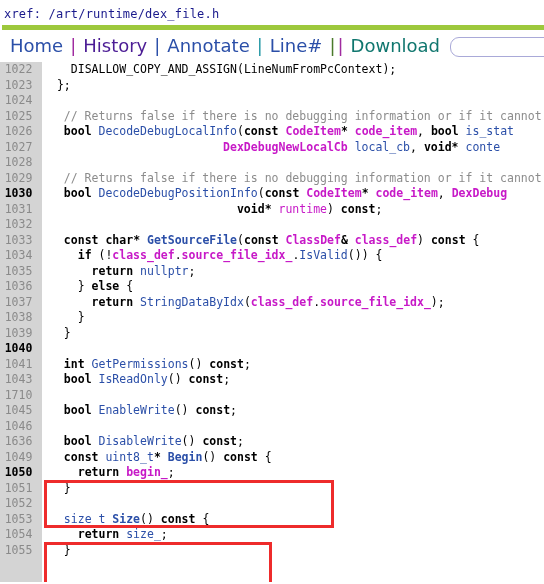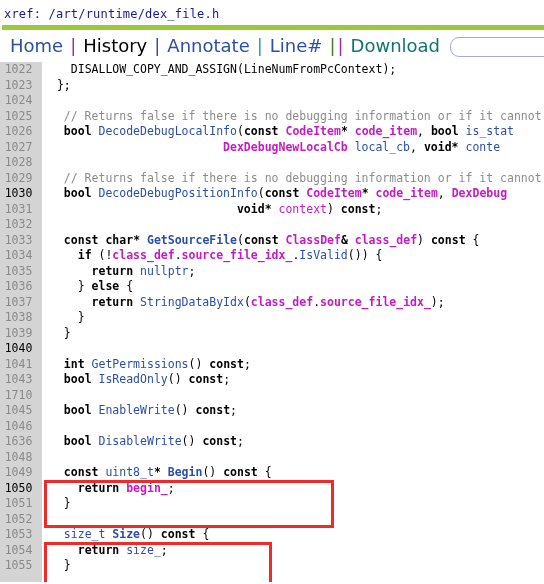--- a/index.html
+++ b/index.html
@@ -97,21 +97,21 @@
     text-align: center;
     padding-right: 5px;
     color: #8a8a8a;
     background: #d4d4d4;
     font-family: "DejaVu Sans Mono", monospace;
     font-size: 11.5px;
     line-height: 15.5px;
     user-select: none;
     cursor: pointer;
   }
-  .lnum.hl { color: #000000; font-weight: normal; }
+  .lnum.hl { color: #000000; font-weight: bold; }
   .ltext {
     padding-left: 8px;
     color: #000;
     font-family: "DejaVu Sans Mono", monospace;
     font-size: 11.5px;
     line-height: 15.5px;
     white-space: pre;
   }
 
   
@@ -140,21 +140,21 @@
   <div class="xref-bar">
     <span>xref:</span>
     <span>/art/runtime/dex_file.h</span>
   </div>
   <div class="green-rule"></div>
 
   <div class="navbar">
     <div id="nav-links" style="display:flex;align-items:center;">
         <span class="navlink" style="color: rgb(43, 79, 168);">Home</span>
         <span class="navsep" style="color: rgb(160, 43, 160);">|</span>
-        <span class="navlink" style="color: #000000;">History</span>
+        <span class="navlink" style="color: #4c1d95;">History</span>
         <span class="navsep" style="color: rgb(43, 79, 168);">|</span>
         <span class="navlink" style="color: rgb(43, 79, 168);">Annotate</span>
         <span class="navsep" style="color: rgb(43, 155, 168);">|</span>
         <span class="navlink" style="color: rgb(43, 79, 168);">Line#</span>
         <span class="navsep" style="color: rgb(74, 122, 43);">|</span>
         <span class="navsep" style="color: rgb(160, 43, 160);">|</span>
         <span class="navlink" style="color: #0f766e;">Download</span>
       </div>
     <div class="search-wrap">
       <input class="search-input" type="text" placeholder="" style="">
@@ -195,21 +195,21 @@
         <div class="row">
           <div class="lnum">1029</div>
           <div class="ltext"><span class="c">  // Returns false if there is no debugging information or if it cannot</span></div>
         </div>
         <div class="row">
           <div class="lnum hl">1030</div>
           <div class="ltext"><span class="p">  </span><span class="k">bool</span><span class="p"> </span><span class="f">DecodeDebugPositionInfo</span><span class="p">(</span><span class="k">const</span><span class="p"> </span><span class="v">CodeItem</span><span class="k">*</span><span class="p"> </span><span class="v">code_item</span><span class="p">, </span><span class="v">DexDebug</span></div>
         </div>
         <div class="row">
           <div class="lnum">1031</div>
-          <div class="ltext"><span class="p">                           </span><span class="k">void</span><span class="k">*</span><span class="p"> </span><span class="vn">context</span><span class="p">) </span><span class="k">const</span><span class="p">;</span></div>
+          <div class="ltext"><span class="p">                           </span><span class="k">void</span><span class="k">*</span><span class="p"> </span><span class="vn">runtime</span><span class="p">) </span><span class="k">const</span><span class="p">;</span></div>
         </div>
         <div class="row">
           <div class="lnum">1032</div>
           <div class="ltext"></div>
         </div>
         <div class="row">
           <div class="lnum">1033</div>
           <div class="ltext"><span class="p">  </span><span class="k">const</span><span class="p"> </span><span class="k">char</span><span class="k">*</span><span class="p"> </span><span class="fb">GetSourceFile</span><span class="p">(</span><span class="k">const</span><span class="p"> </span><span class="v">ClassDef</span><span class="k">&amp; </span><span class="v">class_def</span><span class="p">) </span><span class="k">const</span><span class="p"> {</span></div>
         </div>
         <div class="row">
@@ -256,24 +256,20 @@
           <div class="lnum">1045</div>
           <div class="ltext"><span class="p">  </span><span class="k">bool</span><span class="p"> </span><span class="f">EnableWrite</span><span class="p">() </span><span class="k">const</span><span class="p">;</span></div>
         </div>
         <div class="row">
           <div class="lnum">1046</div>
           <div class="ltext"></div>
         </div>
         <div class="row">
           <div class="lnum">1636</div>
           <div class="ltext"><span class="p">  </span><span class="k">bool</span><span class="p"> </span><span class="f">DisableWrite</span><span class="p">() </span><span class="k">const</span><span class="p">;</span></div>
-        </div>
-        <div class="row">
-          <div class="lnum">1048</div>
-          <div class="ltext"></div>
         </div>
         <div class="row">
           <div class="lnum">1049</div>
           <div class="ltext"><span class="p">  </span><span class="k">const</span><span class="p"> </span><span class="f">uint8_t</span><span class="k">*</span><span class="p"> </span><span class="fb">Begin</span><span class="p">() </span><span class="k">const</span><span class="p"> {</span></div>
         </div>
         <div class="row">
           <div class="lnum hl">1050</div>
           <div class="ltext"><span class="p">    </span><span class="k">return</span><span class="p"> </span><span class="v">begin_</span><span class="p">;</span></div>
         </div>
         <div class="row">

